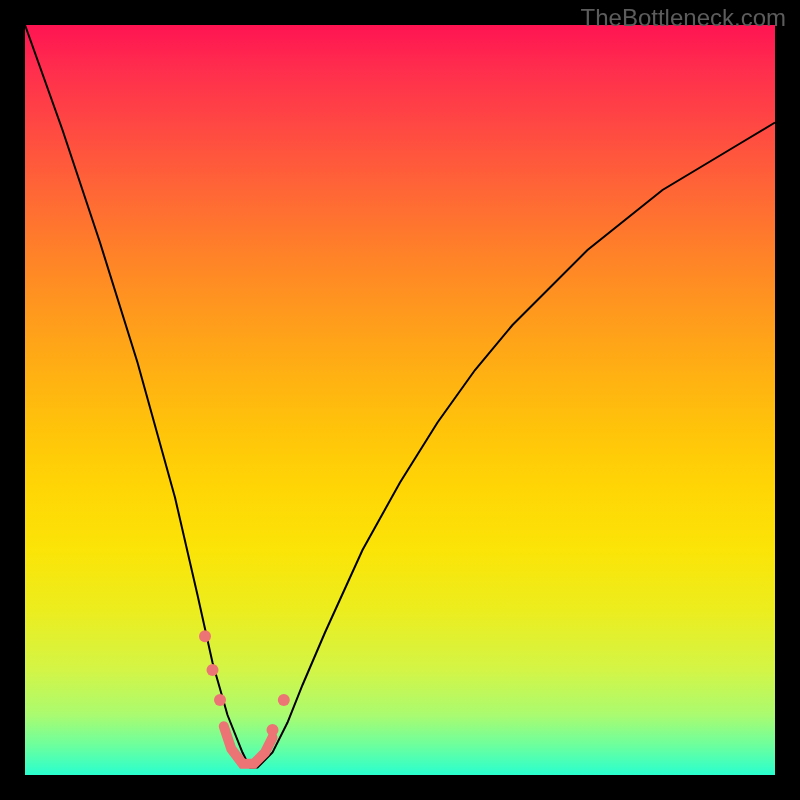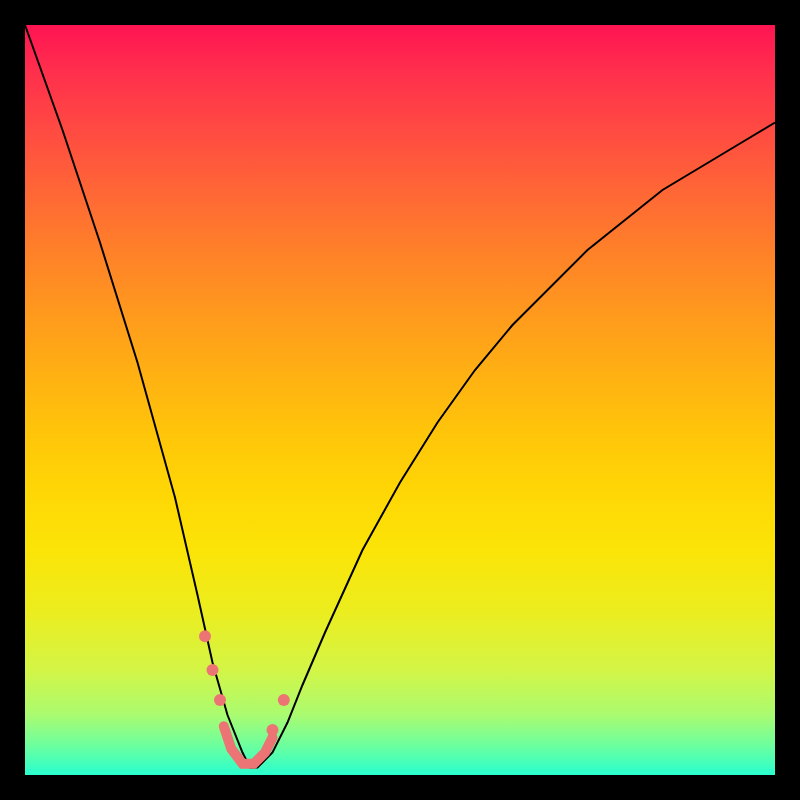--- a/index.html
+++ b/index.html
@@ -74,20 +74,21 @@
     fill: none;
     stroke: #ed7474;
     stroke-width: 10;
     stroke-linecap: round;
   }
 </style>
 </head>
 <body>
 
 <div class="frame">
+  <div class="watermark">TheBottleneck.com</div>
 
   <div class="plot-area"></div>
 
   <svg class="overlay" viewBox="0 0 750 750">
     <path class="curve" d="M 0.0 0.0 L 37.5 105.0 L 75.0 217.5 L 112.5 337.5 L 150.0 472.5 L 172.5 570.0 L 187.5 637.5 L 202.5 690.0 L 217.5 727.5 L 225.0 742.5 L 232.5 742.5 L 247.5 727.5 L 262.5 697.5 L 277.5 660.0 L 300.0 607.5 L 337.5 525.0 L 375.0 457.5 L 412.5 397.5 L 450.0 345.0 L 487.5 300.0 L 525.0 262.5 L 562.5 225.0 L 600.0 195.0 L 637.5 165.0 L 675.0 142.5 L 712.5 120.0 L 750.0 97.5"></path>
     <path class="bottom-curve" d="M 198.8 701.3 L 206.3 723.8 L 217.5 738.8 L 228.8 738.8 L 240.0 727.5 L 247.5 712.5"></path>
     <g>
         <circle class="marker" cx="180.0" cy="611.3" r="6"></circle>
         <circle class="marker" cx="187.5" cy="645.0" r="6"></circle>
         <circle class="marker" cx="195.0" cy="675.0" r="6"></circle>

